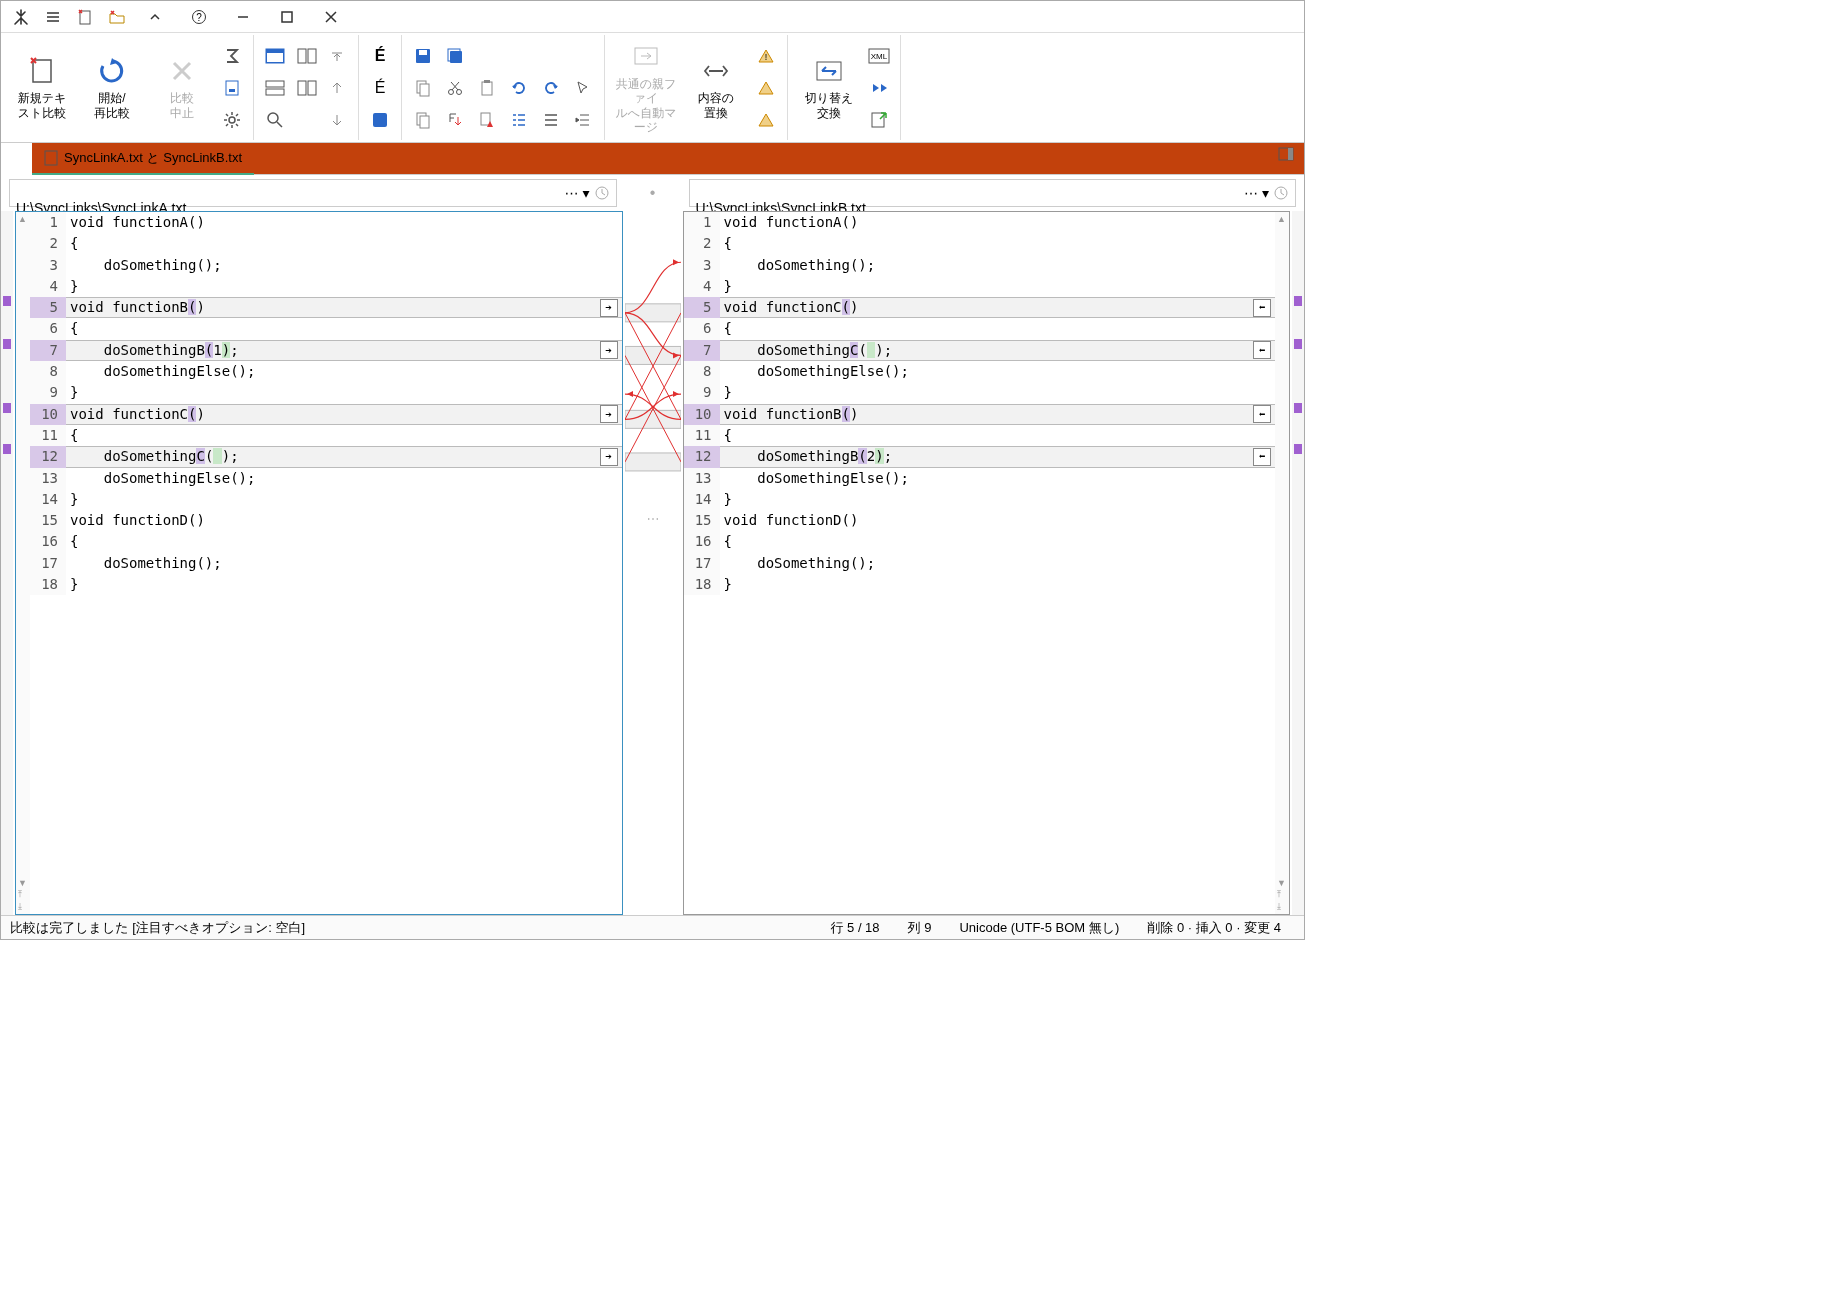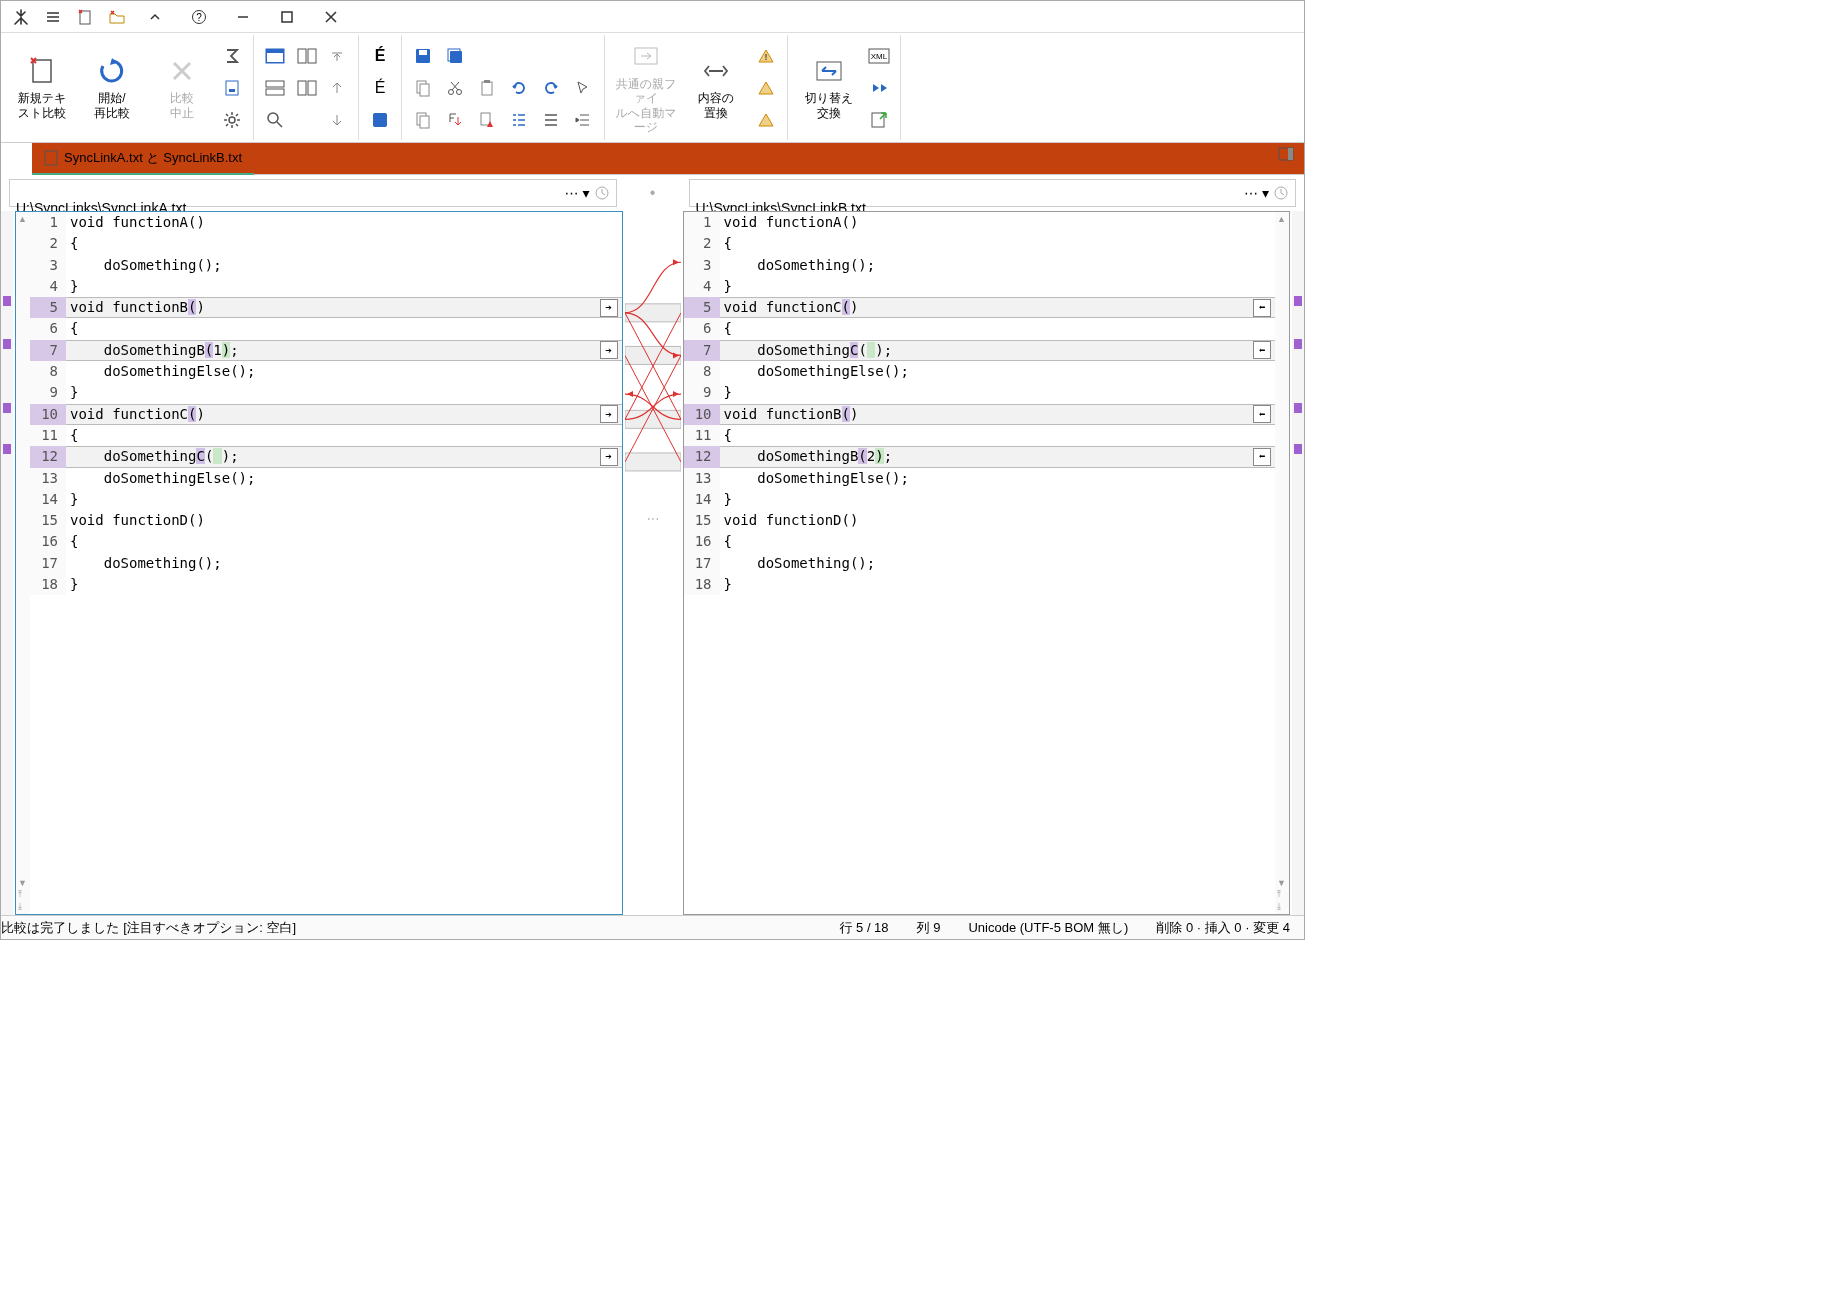--- a/index.html
+++ b/index.html
@@ -48,21 +48,21 @@
 .hl { background:#c8e8c8; }
 .dh { background:#d0c0e8; }
 .merge-btn { width:18px; height:18px; border:1px solid #888; background:#fff; display:flex; align-items:center; justify-content:center; margin-right:4px; cursor:pointer; font-size:11px; }
 .stripe { width:12px; background:#f5f5f5; position:relative; }
 .stripe-mark { position:absolute; left:2px; width:8px; height:10px; background:#a060d0; }
 
 .center-gap { width:56px; position:relative; }
 .center-gap svg { position:absolute; top:0; left:0; }
 
 
-.statusbar { height:24px; border-top:1px solid #ccc; display:flex; align-items:center; padding:0 0; font-size:13px; background:#fafafa; }
+.statusbar { height:24px; border-top:1px solid #ccc; display:flex; align-items:center; padding:0 9px; font-size:13px; background:#fafafa; }
 .statusbar .spacer { flex:1; }
 .statusbar .cell { padding:0 14px; }
 
 svg { display:block; }
 </style>
 </head>
 <body>
 
 <div class="window">
 

